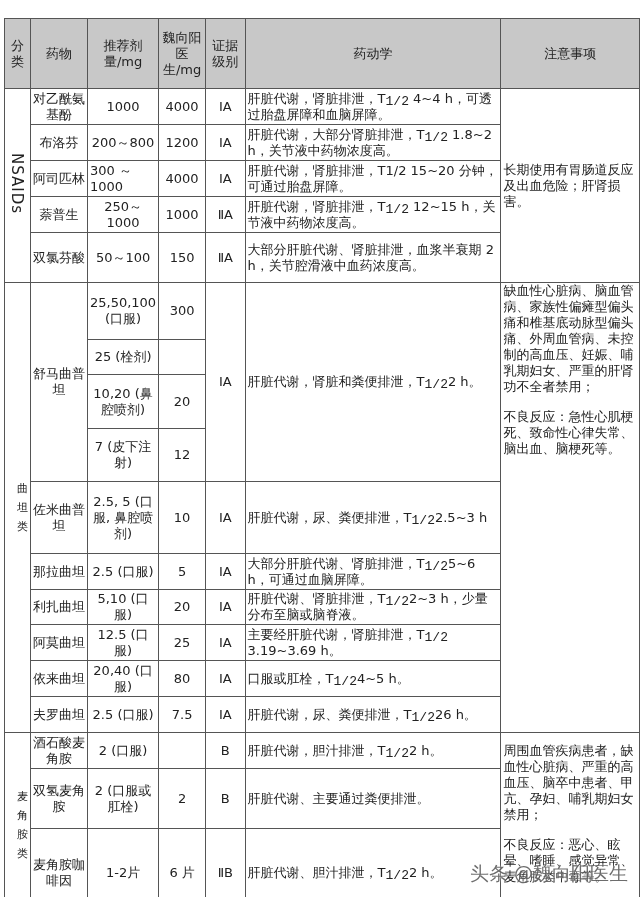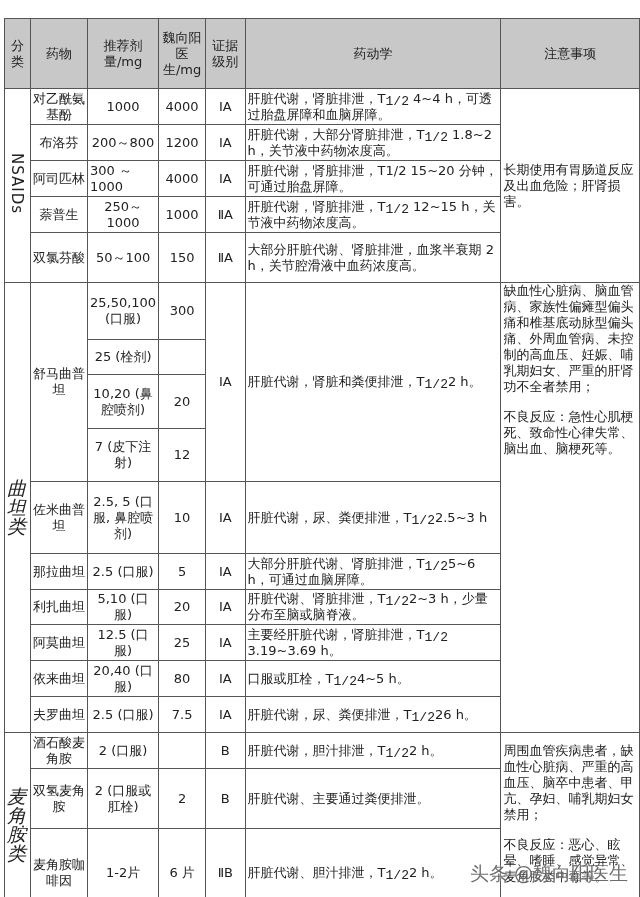--- a/index.html
+++ b/index.html
@@ -4,21 +4,21 @@
 <style>
   html, body { margin:0; padding:0; background:#fff; }
   body { width:640px; height:897px; overflow:hidden; position:relative;
          font-family:"DejaVu Sans", sans-serif; color:#222; }
   table { position:absolute; left:4px; top:18px; border-collapse:collapse; table-layout:fixed; }
   td, th { border:1px solid #555; padding:0 2px; font-size:13px; line-height:16px; vertical-align:middle; }
   th { background:#c8c8c8; font-weight:normal; text-align:center; height:69px; }
   .c { text-align:center; }
   .l { text-align:left; }
   .vtext { writing-mode:vertical-rl; font-size:15px; letter-spacing:1px; }
-  .cat { text-align:left; font-size:19px; line-height:19px;font-style:italic; }
+  .cat { text-align:right; font-size:11px; line-height:19px; }
   sub { font-size:13px; vertical-align:-2px; line-height:0;font-family:Liberation Mono, monospace; }
   .watermark { position:absolute; right:12px; bottom:10px; font-size:19px; color:rgba(60,60,60,0.75);
                text-shadow:0 0 2px #fff;text-align:right; }
 </style>
 </head>
 <body>
 
 <table>
   <colgroup>
     <col style="width:26px">

